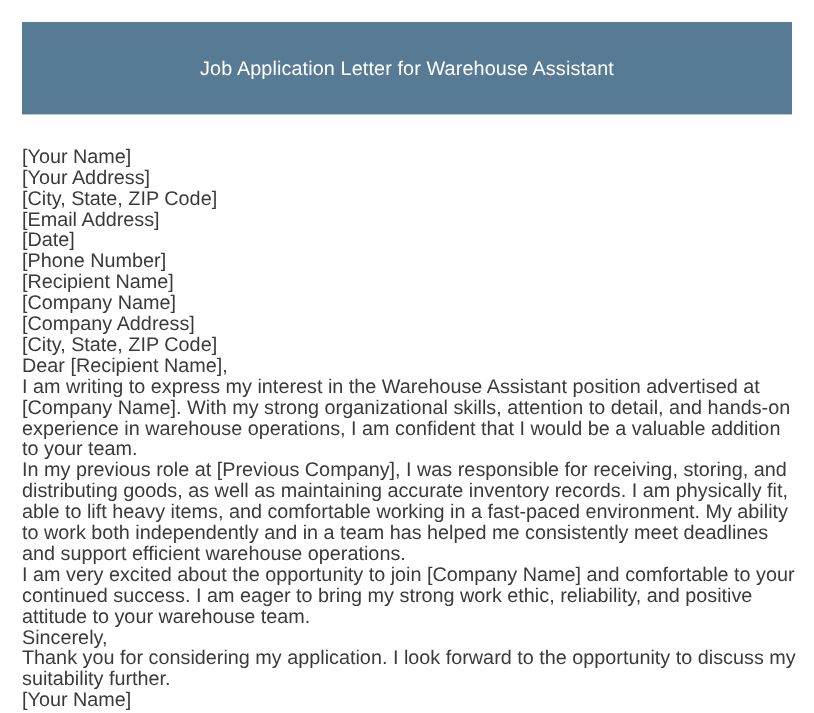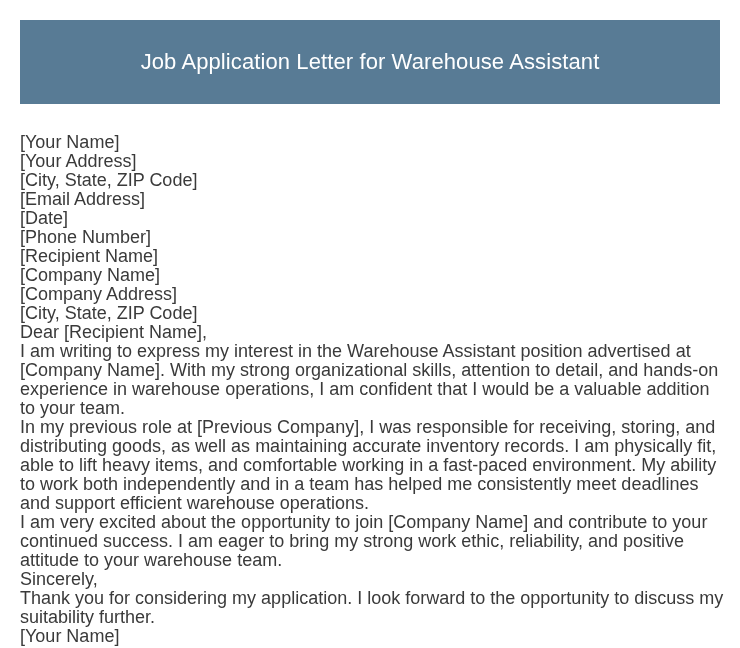--- a/index.html
+++ b/index.html
@@ -20,21 +20,21 @@
       top: 20px;
       width: 700px;
       height: 84px;
       background: #587b95;
       display: flex;
       align-items: center;
       justify-content: center;
     }
     .header-title {
       color: #ffffff;
-      font-size: 22px;
+      font-size: 18px;
       font-weight: normal;
       margin: 0;
       letter-spacing: 0.1px;
     }
     .letter {
       position: absolute;
       left: 20px;
       top: 133px;
       width: 705px;
       color: #3a3a3a;
@@ -60,17 +60,17 @@
   <p>[Email Address]</p>
   <p>[Date]</p>
   <p>[Phone Number]</p>
   <p>[Recipient Name]</p>
   <p>[Company Name]</p>
   <p>[Company Address]</p>
   <p>[City, State, ZIP Code]</p>
   <p>Dear [Recipient Name],</p>
   <p>I am writing to express my interest in the Warehouse Assistant position advertised at [Company Name]. With my strong organizational skills, attention to detail, and hands-on experience in warehouse operations, I am confident that I would be a valuable addition to your team.</p>
   <p>In my previous role at [Previous Company], I was responsible for receiving, storing, and distributing goods, as well as maintaining accurate inventory records. I am physically fit, able to lift heavy items, and comfortable working in a fast-paced environment. My ability to work both independently and in a team has helped me consistently meet deadlines and support efficient warehouse operations.</p>
-  <p>I am very excited about the opportunity to join [Company Name] and contribute to your continued success. I am eager to bring my strong work ethic, reliability, and positive attitude to your warehouse team.</p>
+  <p>I am very excited about the opportunity to join [Company Name] and comfortable to your continued success. I am eager to bring my strong work ethic, reliability, and positive attitude to your warehouse team.</p>
   <p>Sincerely,</p>
   <p>Thank you for considering my application. I look forward to the opportunity to discuss my suitability further.</p>
   <p>[Your Name]</p>
 </div>
 
 </body></html>

